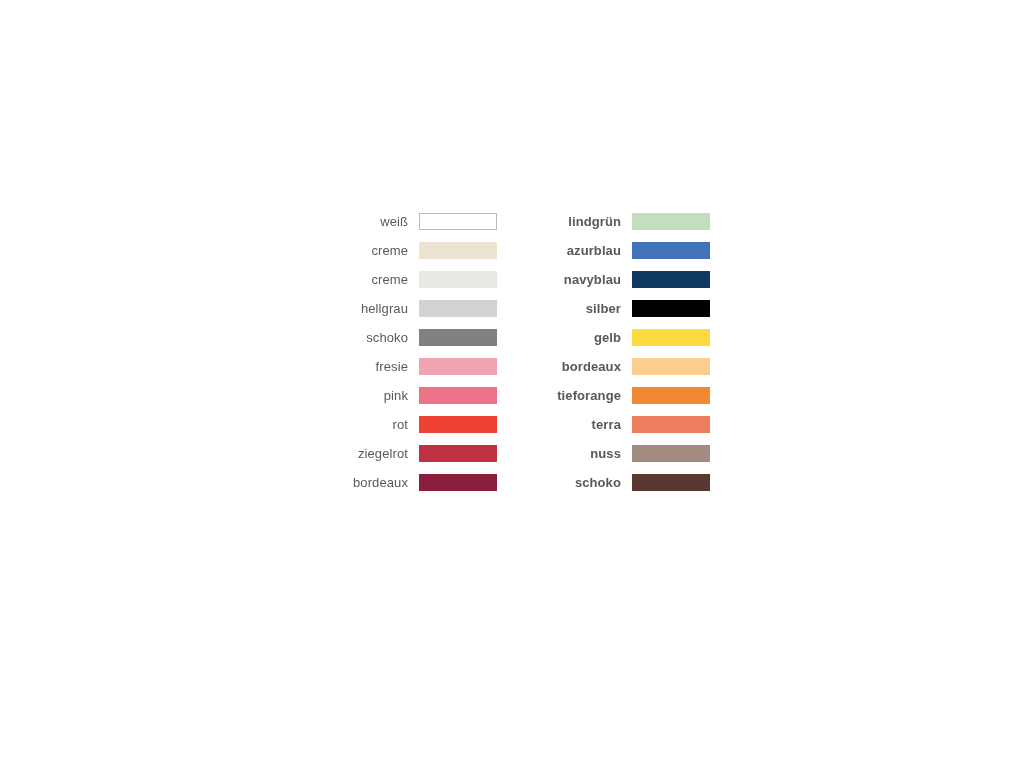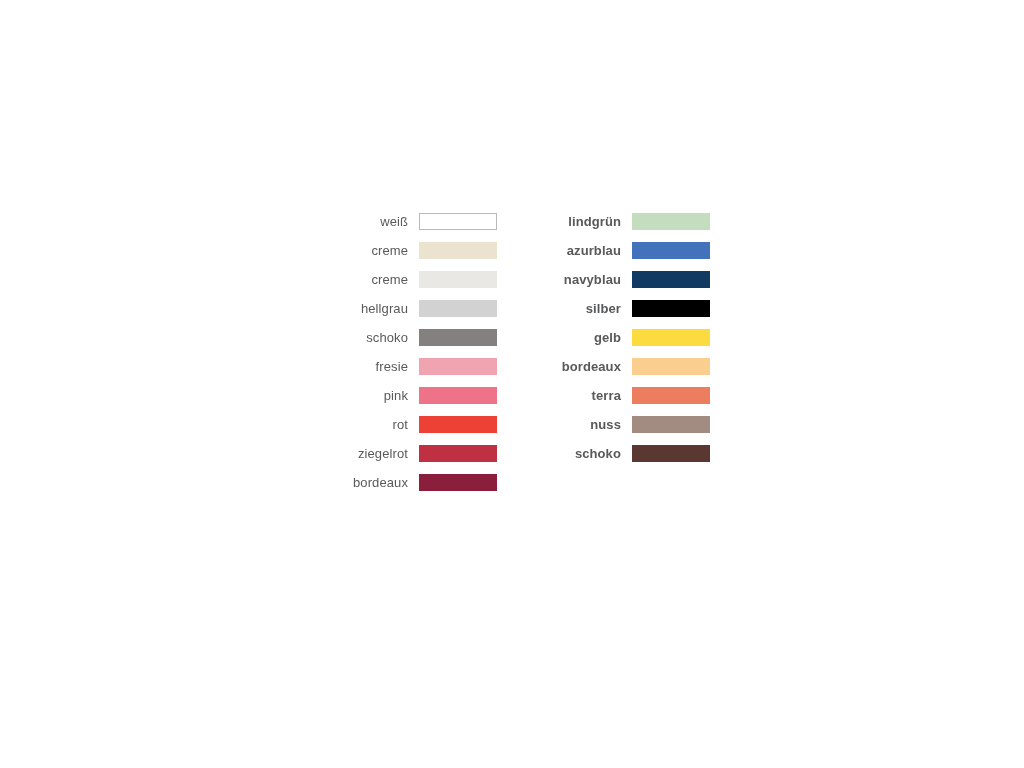--- a/index.html
+++ b/index.html
@@ -143,20 +143,24 @@
       </div>
       <div class="swatch-row">
         <span class="swatch-label">gelb</span>
         <span class="swatch-chip" style="background-color: rgb(252, 219, 65);"></span>
       </div>
       <div class="swatch-row">
         <span class="swatch-label">bordeaux</span>
         <span class="swatch-chip" style="background-color: rgb(250, 206, 142);"></span>
       </div>
       <div class="swatch-row">
+        <span class="swatch-label">tieforange</span>
+        <span class="swatch-chip" style="background-color: rgb(240, 137, 49);"></span>
+      </div>
+      <div class="swatch-row">
         <span class="swatch-label">terra</span>
         <span class="swatch-chip" style="background-color: rgb(236, 125, 94);"></span>
       </div>
       <div class="swatch-row">
         <span class="swatch-label">nuss</span>
         <span class="swatch-chip" style="background-color: rgb(162, 139, 128);"></span>
       </div>
       <div class="swatch-row">
         <span class="swatch-label">schoko</span>
         <span class="swatch-chip" style="background-color: rgb(90, 56, 49);"></span>

